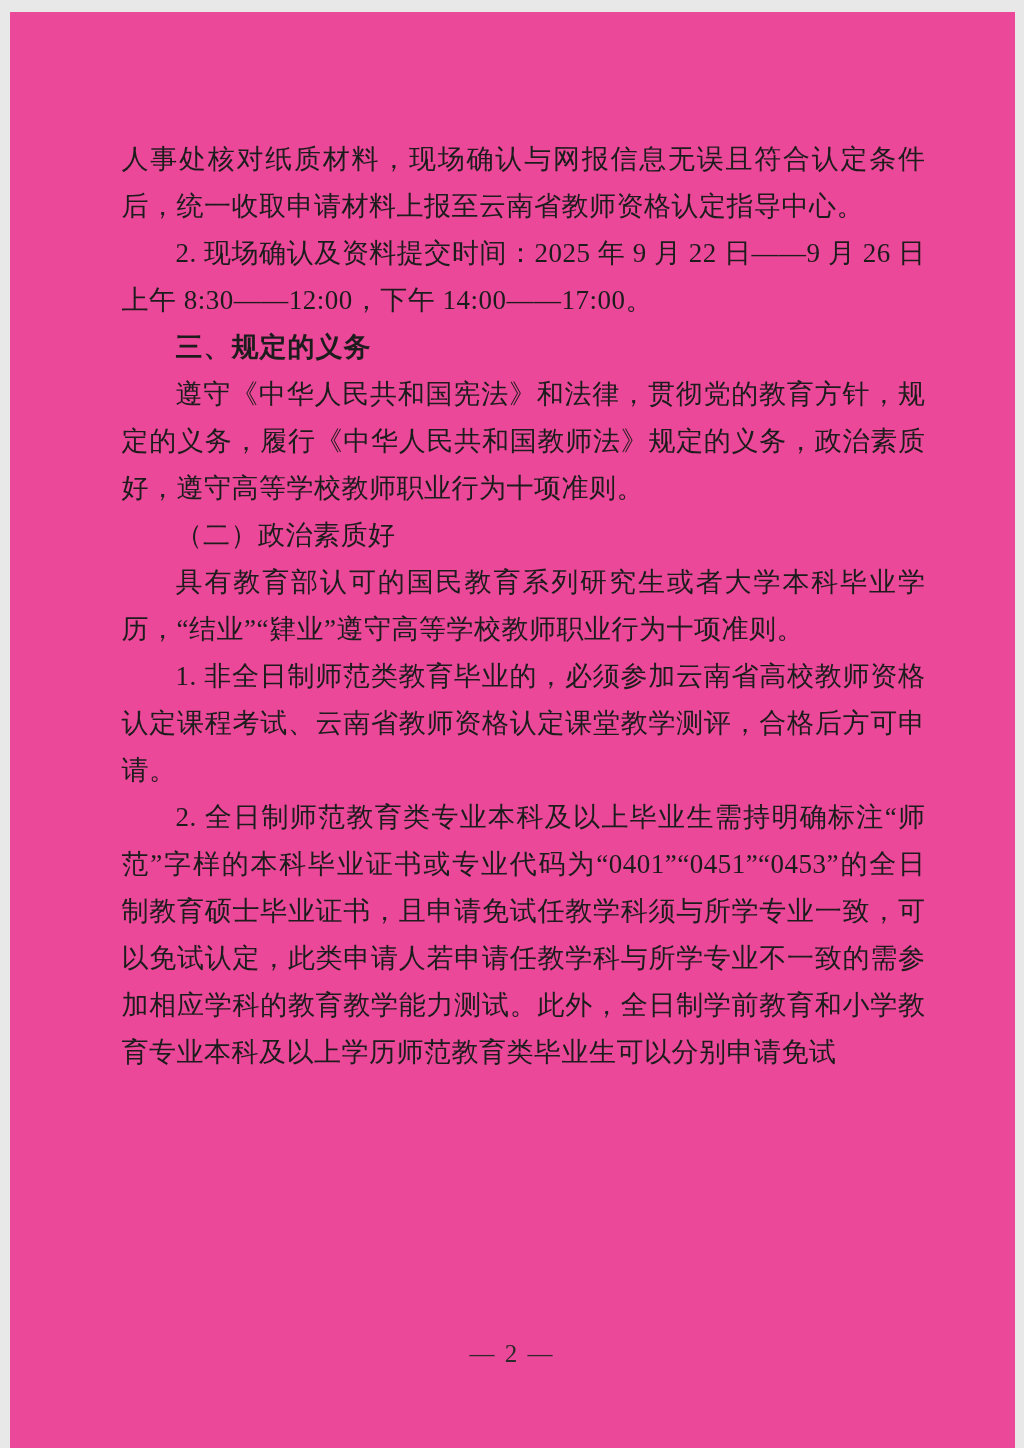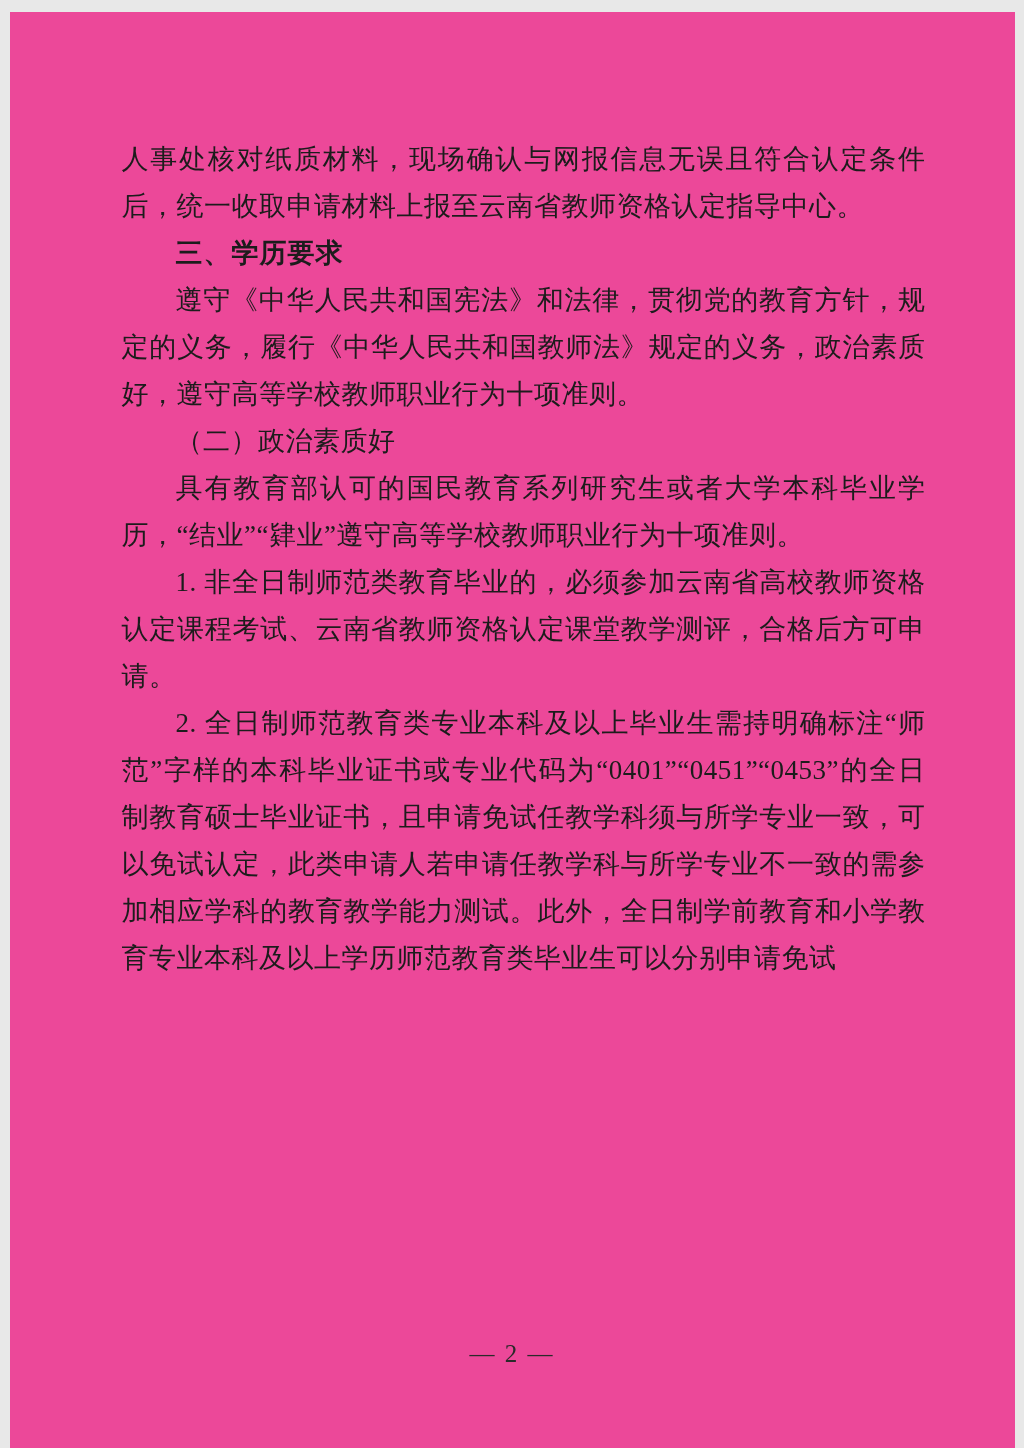--- a/index.html
+++ b/index.html
@@ -52,21 +52,22 @@
     color: #2a2a2a;
     letter-spacing: 2px;
   }
 </style>
 </head>
 <body>
 
 <div class="page">
   <div class="content">
       <div class="para body">人事处核对纸质材料，现场确认与网报信息无误且符合认定条件后，统一收取申请材料上报至云南省教师资格认定指导中心。</div>
-      <div class="para heading1 indent">三、学历要求</div>
+      <div class="para body indent">2. 现场确认及资料提交时间：2025 年 9 月 22 日——9 月 26 日上午 8:30——12:00，下午 14:00——17:00。</div>
+      <div class="para heading1 indent">三、规定的义务</div>
       <div class="para body indent">遵守《中华人民共和国宪法》和法律，贯彻党的教育方针，规定的义务，履行《中华人民共和国教师法》规定的义务，政治素质好，遵守高等学校教师职业行为十项准则。</div>
       <div class="para heading2 indent">（二）政治素质好</div>
       <div class="para body indent">具有教育部认可的国民教育系列研究生或者大学本科毕业学历，“结业”“肄业”遵守高等学校教师职业行为十项准则。</div>
       <div class="para body indent">1. 非全日制师范类教育毕业的，必须参加云南省高校教师资格认定课程考试、云南省教师资格认定课堂教学测评，合格后方可申请。</div>
       <div class="para body indent">2. 全日制师范教育类专业本科及以上毕业生需持明确标注“师范”字样的本科毕业证书或专业代码为“0401”“0451”“0453”的全日制教育硕士毕业证书，且申请免试任教学科须与所学专业一致，可以免试认定，此类申请人若申请任教学科与所学专业不一致的需参加相应学科的教育教学能力测试。此外，全日制学前教育和小学教育专业本科及以上学历师范教育类毕业生可以分别申请免试</div>
     </div>
   <div class="footer">— 2 —</div>
 </div>
 
 </body></html>

